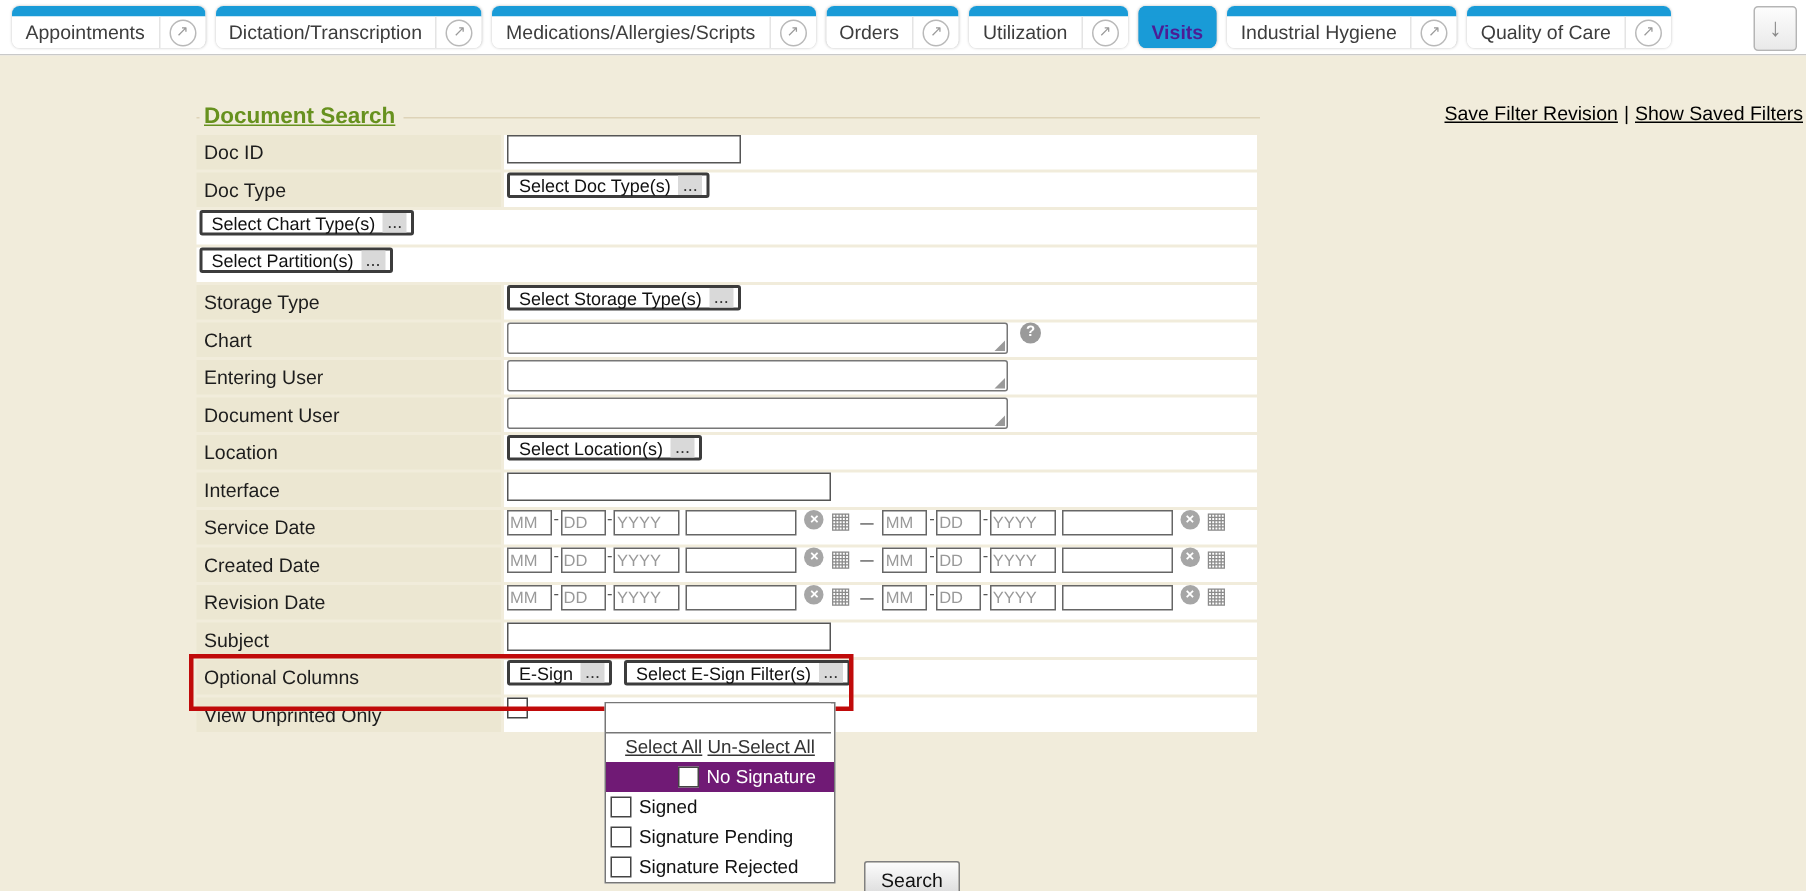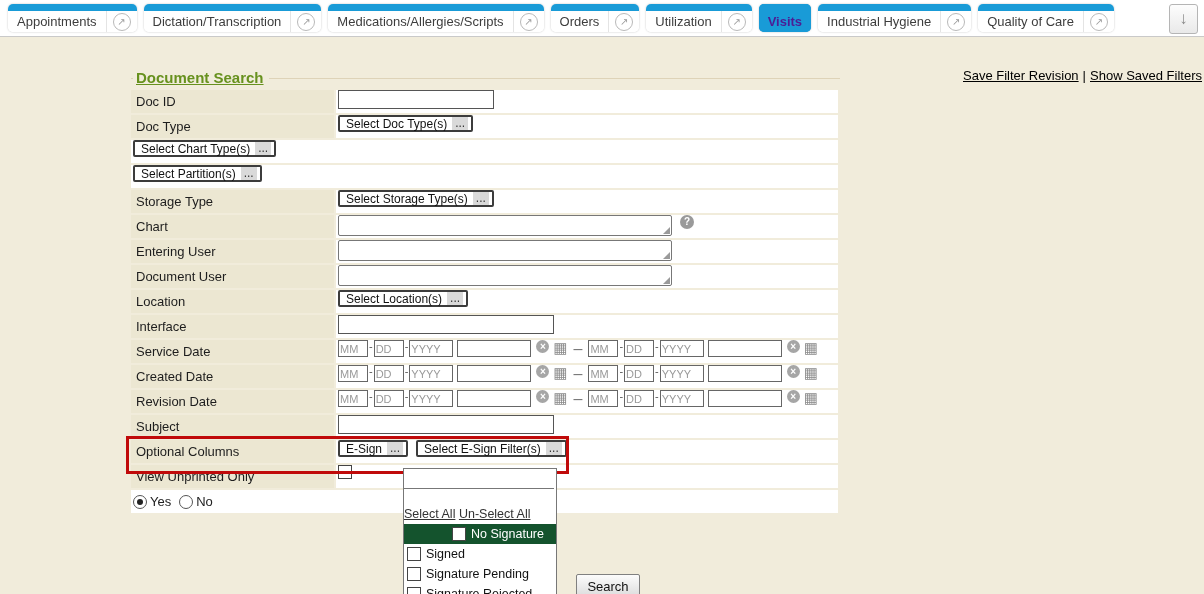--- a/index.html
+++ b/index.html
@@ -94,24 +94,24 @@
   
   .hl-red{position:absolute;left:126px;top:399px;width:437px;height:32px;
           border:3px solid #c00a0a;z-index:5;pointer-events:none;}
   
   .dropdown{
     position:absolute;left:403px;top:431px;width:152px;background:#fff;border:1px solid #777;
     z-index:6;font-size:12.5px;
   }
   .dd-filter{display:block;width:150px;height:20px;border:none;border-bottom:1px solid #777;
      box-sizing:border-box;font-family:"Liberation Sans",sans-serif;font-size:12px;}
-  .dd-links{text-align:left;padding:2px 0 3px 0;color:#333;white-space:nowrap;margin-top:16px;}
+  .dd-links{text-align:center;padding:2px 0 3px 0;color:#333;white-space:nowrap;}
   .dd-links a{color:#333;text-decoration:underline;cursor:pointer;}
   .dd-item{display:flex;align-items:center;gap:5px;height:20px;padding-left:3px;color:#111;cursor:pointer;}
-  .dd-item.hilite{background:#14532d;color:#fff;padding-left:48px;}
+  .dd-item.hilite{background:#701a75;color:#fff;padding-left:48px;}
   
   .search-btn{
     position:absolute;left:576px;top:537px;width:64px;height:25px;border:1px solid #808080;
     border-radius:2px;background:linear-gradient(#fcfcfc,#dadada);font-size:13px;color:#111;
     font-family:"Liberation Sans",sans-serif;cursor:pointer;
   }
 </style>
 </head>
 <body>
 
@@ -379,30 +379,20 @@
     </div>
 
     <div class="frow">
       <div class="cell-l">View Unprinted Only</div>
       <div class="cell-v">
           <span class="cb"></span>
         </div>
     </div>
 
     <div class="frow">
-      <div class="cell-v">
-        <span class="ropt">
-            <span class="radio checked"></span>
-            <span>Yes</span>
-          </span>
-        <span class="ropt">
-            <span class="radio"></span>
-            <span>No</span>
-          </span>
-      </div>
     </div>
 
   </div>
 
   <div class="hl-red"></div>
 
   <div class="dropdown">
     <input class="dd-filter" style="">
     <div class="dd-links">
       <a>Select All</a>

